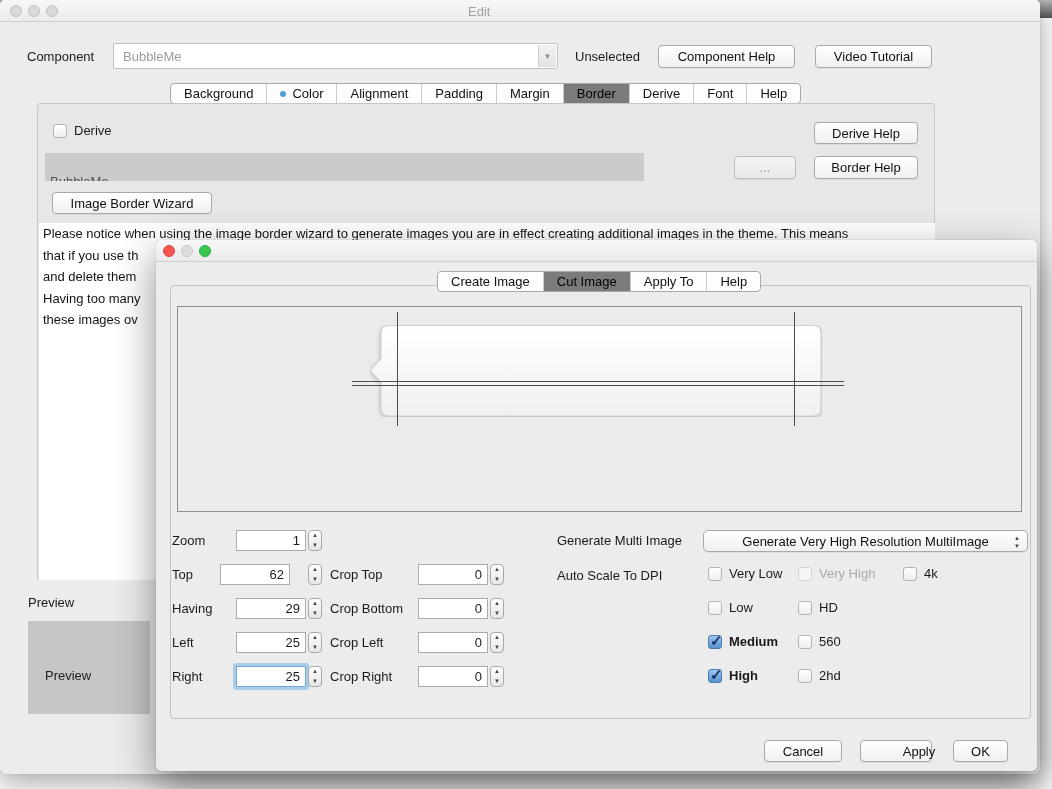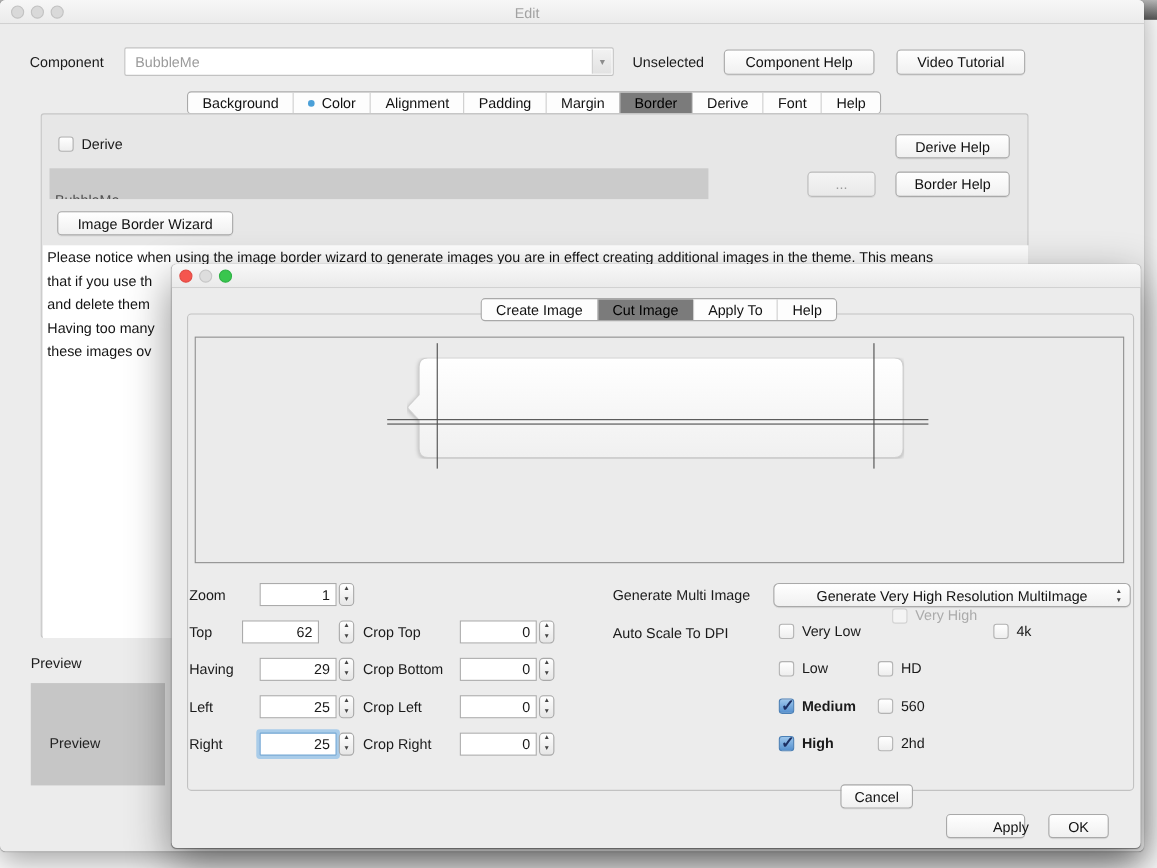--- a/index.html
+++ b/index.html
@@ -282,21 +282,21 @@
         <span>▼</span>
       </span>
   </div>
 
   <span class="label" style="left:401px; top:328px;">Auto Scale To DPI</span>
 
   <div class="cb-item" style="left:552px; top:326px;">
     <span class="cb"></span>
     <span class="cb-label">Very Low</span>
   </div>
-  <div class="cb-item disabled" style="left:642px; top:312px;margin-left:13px;">
+  <div class="cb-item disabled" style="left:642px; top:326px;">
     <span class="cb disabled"></span>
     <span class="cb-label">Very High</span>
   </div>
   <div class="cb-item" style="left:747px; top:326px;">
     <span class="cb"></span>
     <span class="cb-label">4k</span>
   </div>
 
   <div class="cb-item" style="left:552px; top:360px;">
     <span class="cb"></span>
@@ -318,16 +318,16 @@
 
   <div class="cb-item" style="left:552px; top:428px;">
     <span class="cb checked"></span>
     <span class="cb-label" style="font-weight:bold;">High</span>
   </div>
   <div class="cb-item" style="left:642px; top:428px;">
     <span class="cb"></span>
     <span class="cb-label">2hd</span>
   </div>
 
-  <div class="btn" style="left:608px; top:473px; width:66px; height:22px;">Cancel</div>
+  <div class="btn" style="left:608px; top:500px; width:78px; height:22px;">Cancel</div>
   <div class="btn" style="left:704px; top:500px; width:72px; height:22px;padding-left:46px;">Apply</div>
   <div class="btn" style="left:797px; top:500px; width:55px; height:22px;">OK</div>
 </div>
 
 </body></html>

